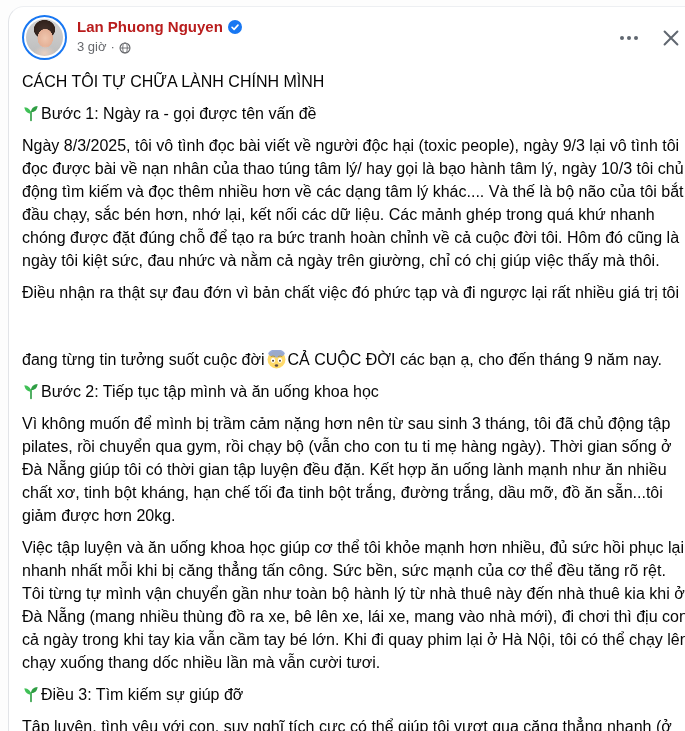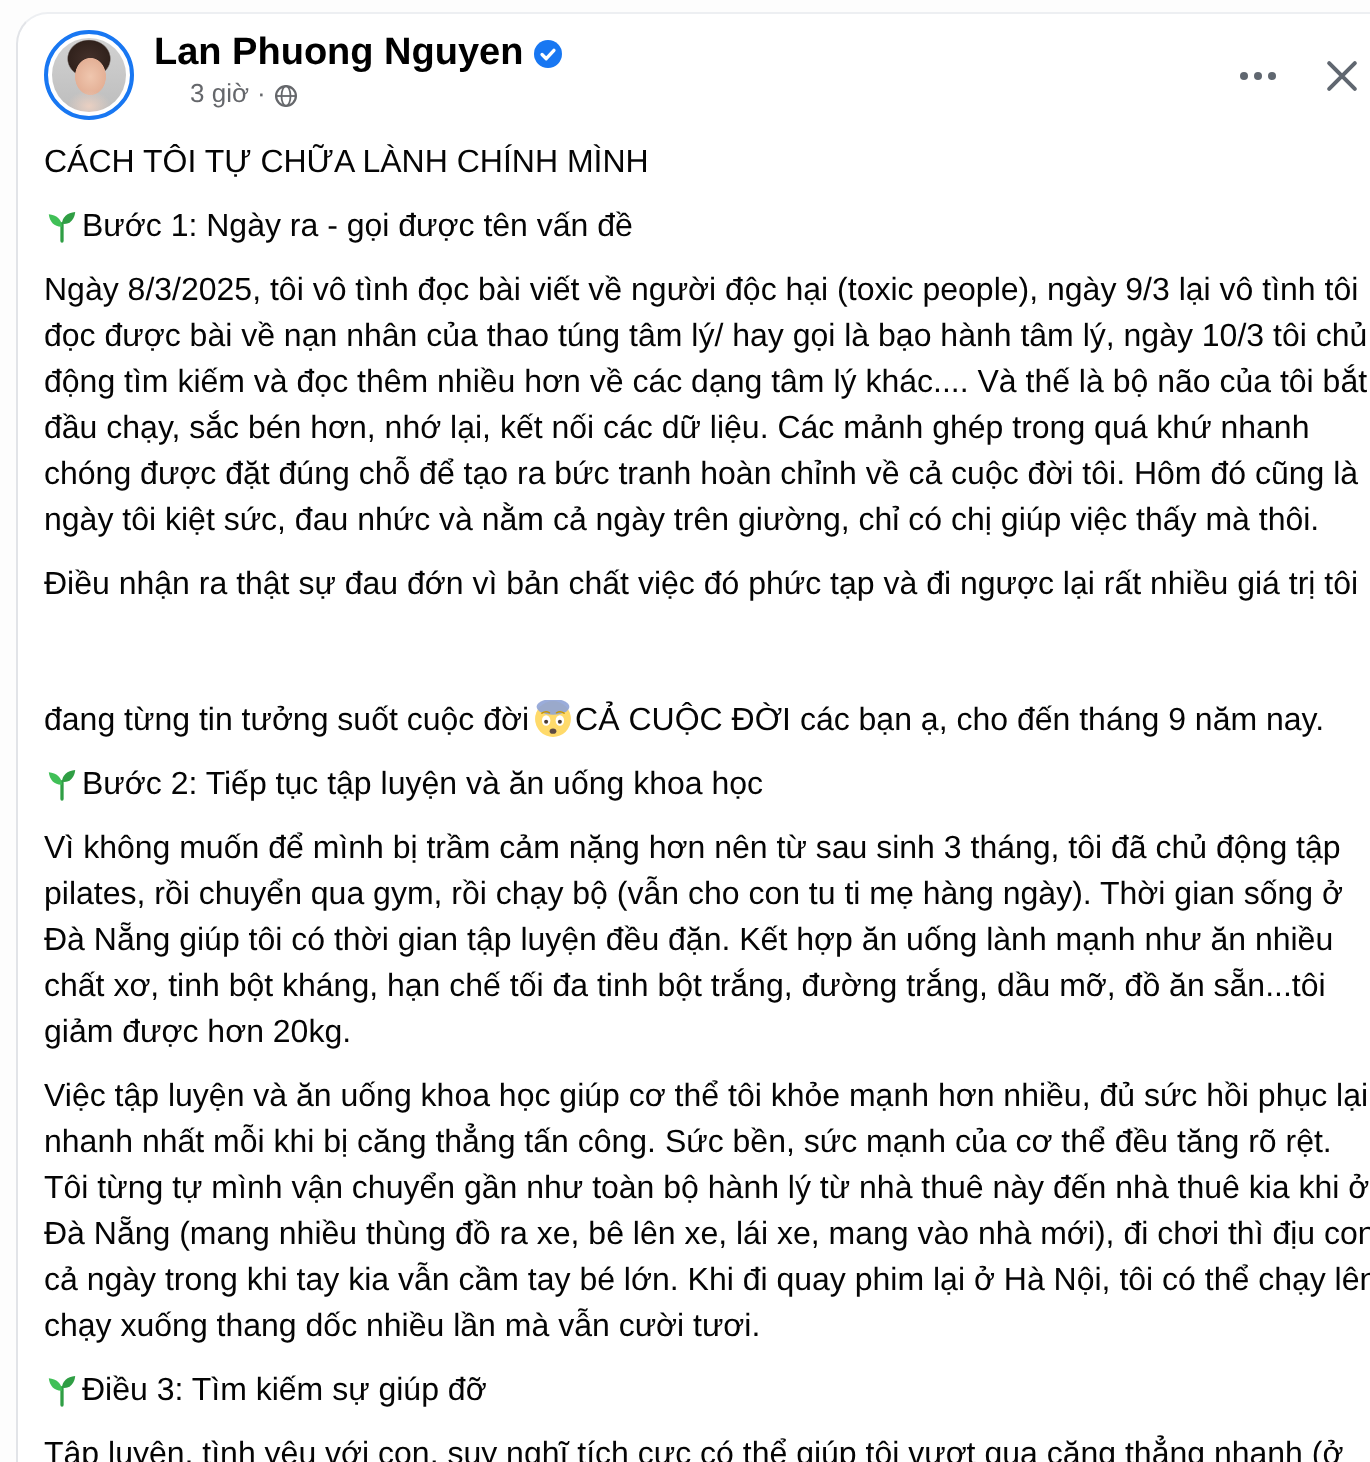--- a/index.html
+++ b/index.html
@@ -29,26 +29,26 @@
     width:100%;height:100%;border-radius:50%;
     background:
       radial-gradient(ellipse 42% 30% at 50% 92%, #ead0c2 0%, rgba(234,208,194,0) 70%),
       radial-gradient(ellipse 30% 36% at 52% 52%, #efc6ae 0%, #e4b096 68%, rgba(228,176,150,0) 71%),
       radial-gradient(ellipse 48% 42% at 50% 28%, #43302a 0%, #31221c 58%, rgba(49,34,28,0) 62%),
       linear-gradient(180deg,#d2d2d2 0%,#bdbdbd 100%);
   }
   .header-text{margin-left:10px;padding-top:2px;flex:1 1 auto;min-width:0;}
   .author-row{display:flex;align-items:center;gap:5px;}
   .author-name{
-    font-size:19px;font-weight:700;color:#000000;line-height:19px;cursor:pointer;
+    font-size:15px;font-weight:700;color:#b91c1c;line-height:19px;cursor:pointer;
   }
   .verified{width:14px;height:14px;display:inline-block;flex:0 0 auto;}
   .meta-row{
     display:flex;align-items:center;gap:4px;
-    font-size:13px;color:#65676B;line-height:17px;margin-top:2px;margin-left:18px;
+    font-size:13px;color:#65676B;line-height:17px;margin-top:2px;
   }
   .globe{width:12px;height:12px;display:inline-block;}
   .header-actions{display:flex;align-items:center;gap:18px;padding:10px 14px 0 0;}
   .dots-btn{display:flex;gap:3px;align-items:center;cursor:pointer;padding:6px 2px;}
   .dots-btn i{width:4px;height:4px;border-radius:50%;background:#606770;display:block;}
   .close-btn{cursor:pointer;padding:2px;line-height:0;}
 
   
   .post-body{margin-top:10px;padding-right:6px;}
   .p{
@@ -143,21 +143,21 @@
           </svg></span><span>CẢ CUỘC ĐỜI các bạn ạ, cho đến tháng 9 năm nay.</span></p>
 
       <div class="step-line">
         <span class="seedling">
           <svg viewBox="0 0 24 24" width="18" height="18">
             <path d="M12 22 C12 17 12 14 12 10.5" fill="none" stroke="#2f9e44" stroke-width="2.2" stroke-linecap="round"></path>
             <path d="M12 12.5 C7.2 12.8 3.8 9.6 3.2 4.2 C8.4 4.6 11.8 7.8 12 12.5 Z" fill="#40c057"></path>
             <path d="M12 10.5 C12.1 6.2 15.4 3 20.8 2.6 C20.3 8 16.8 11.2 12 10.5 Z" fill="#2f9e44"></path>
           </svg>
         </span>
-        <span>Bước 2: Tiếp tục tập luyện và ăn uống khoa học</span>
+        <span>Bước 2: Tiếp tục tập mình và ăn uống khoa học</span>
       </div>
 
       <p class="p">Vì không muốn để mình bị trầm cảm nặng hơn nên từ sau sinh 3 tháng, tôi đã chủ động tập pilates, rồi chuyển qua gym, rồi chạy bộ (vẫn cho con tu ti mẹ hàng ngày). Thời gian sống ở Đà Nẵng giúp tôi có thời gian tập luyện đều đặn. Kết hợp ăn uống lành mạnh như ăn nhiều chất xơ, tinh bột kháng, hạn chế tối đa tinh bột trắng, đường trắng, dầu mỡ, đồ ăn sẵn...tôi giảm được hơn 20kg.</p>
 
       <p class="p">Việc tập luyện và ăn uống khoa học giúp cơ thể tôi khỏe mạnh hơn nhiều, đủ sức hồi phục lại nhanh nhất mỗi khi bị căng thẳng tấn công. Sức bền, sức mạnh của cơ thể đều tăng rõ rệt. Tôi từng tự mình vận chuyển gần như toàn bộ hành lý từ nhà thuê này đến nhà thuê kia khi ở Đà Nẵng (mang nhiều thùng đồ ra xe, bê lên xe, lái xe, mang vào nhà mới), đi chơi thì địu con cả ngày trong khi tay kia vẫn cầm tay bé lớn. Khi đi quay phim lại ở Hà Nội, tôi có thể chạy lên chạy xuống thang dốc nhiều lần mà vẫn cười tươi.</p>
 
       <div class="step-line">
         <span class="seedling">
           <svg viewBox="0 0 24 24" width="18" height="18">
             <path d="M12 22 C12 17 12 14 12 10.5" fill="none" stroke="#2f9e44" stroke-width="2.2" stroke-linecap="round"></path>

